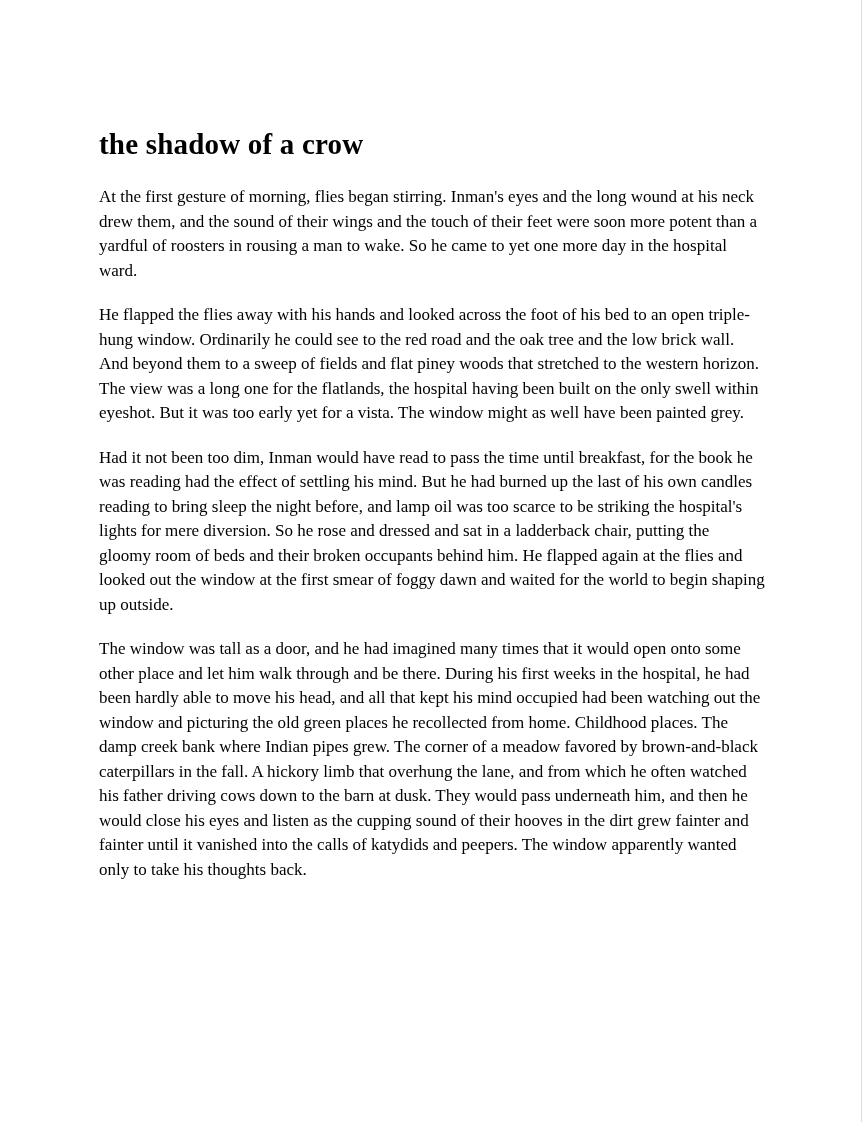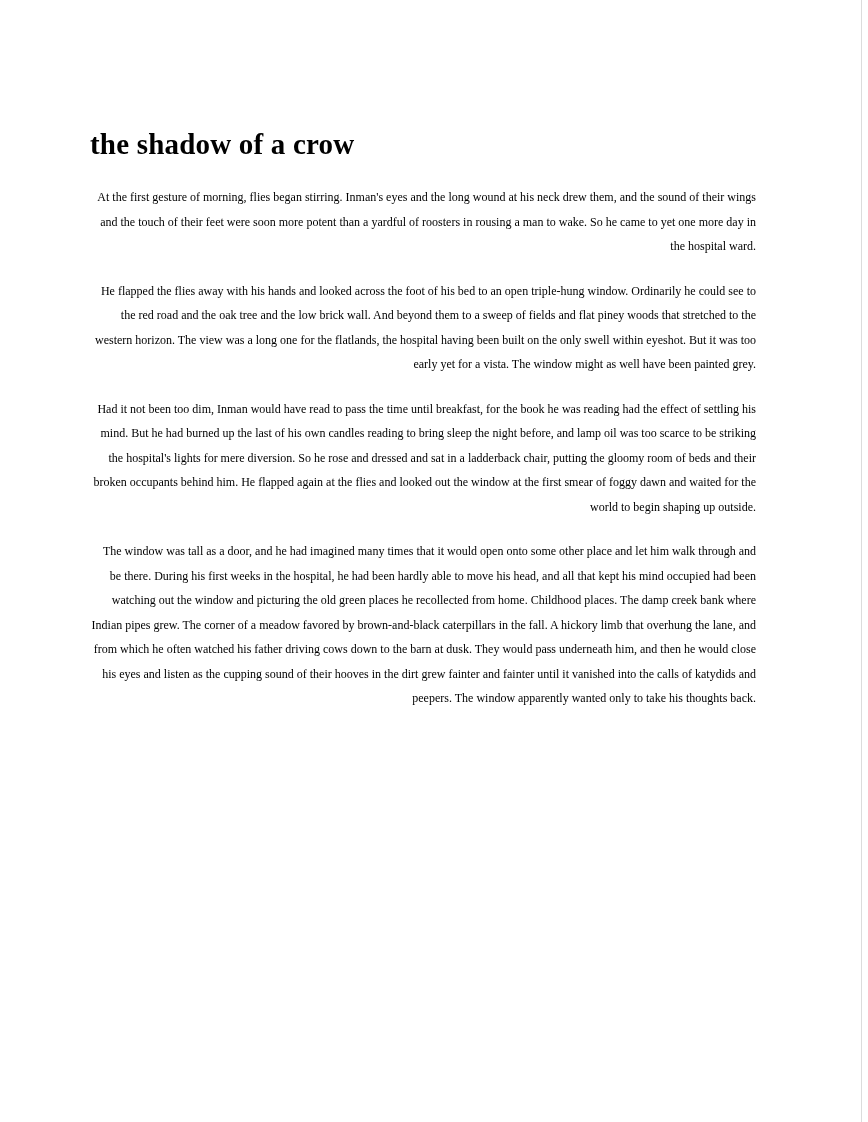--- a/index.html
+++ b/index.html
@@ -20,36 +20,36 @@
     position: absolute;
     top: 0;
     left: 861px;
     width: 1px;
     height: 1122px;
     background: #dcdcdc;
   }
   .content {
     position: absolute;
     top: 0;
-    left: 90px;
+    left: 99px;
     width: 666px;
     padding-top: 126px;
   }
   h1.chapter-title {
     margin: 0 0 23px 0;
     font-size: 29px;
     line-height: 36px;
     font-weight: bold;
     letter-spacing: 0.2px;
   }
   p.body-paragraph {
     margin: 0 0 20px 0;
-    font-size: 12px;
+    font-size: 17px;
     line-height: 24.5px;
-    text-align: right;
+    text-align: left;
   }
 </style>
 </head>
 <body>
 
 <div class="page">
   <div class="content">
     <h1 class="chapter-title">the shadow of a crow</h1>
     <p class="body-paragraph">At the first gesture of morning, flies began stirring. Inman's eyes and the long wound at his neck drew them, and the sound of their wings and the touch of their feet were soon more potent than a yardful of roosters in rousing a man to wake. So he came to yet one more day in the hospital ward.</p>
     <p class="body-paragraph">He flapped the flies away with his hands and looked across the foot of his bed to an open triple-hung window. Ordinarily he could see to the red road and the oak tree and the low brick wall. And beyond them to a sweep of fields and flat piney woods that stretched to the western horizon. The view was a long one for the flatlands, the hospital having been built on the only swell within eyeshot. But it was too early yet for a vista. The window might as well have been painted grey.</p>

